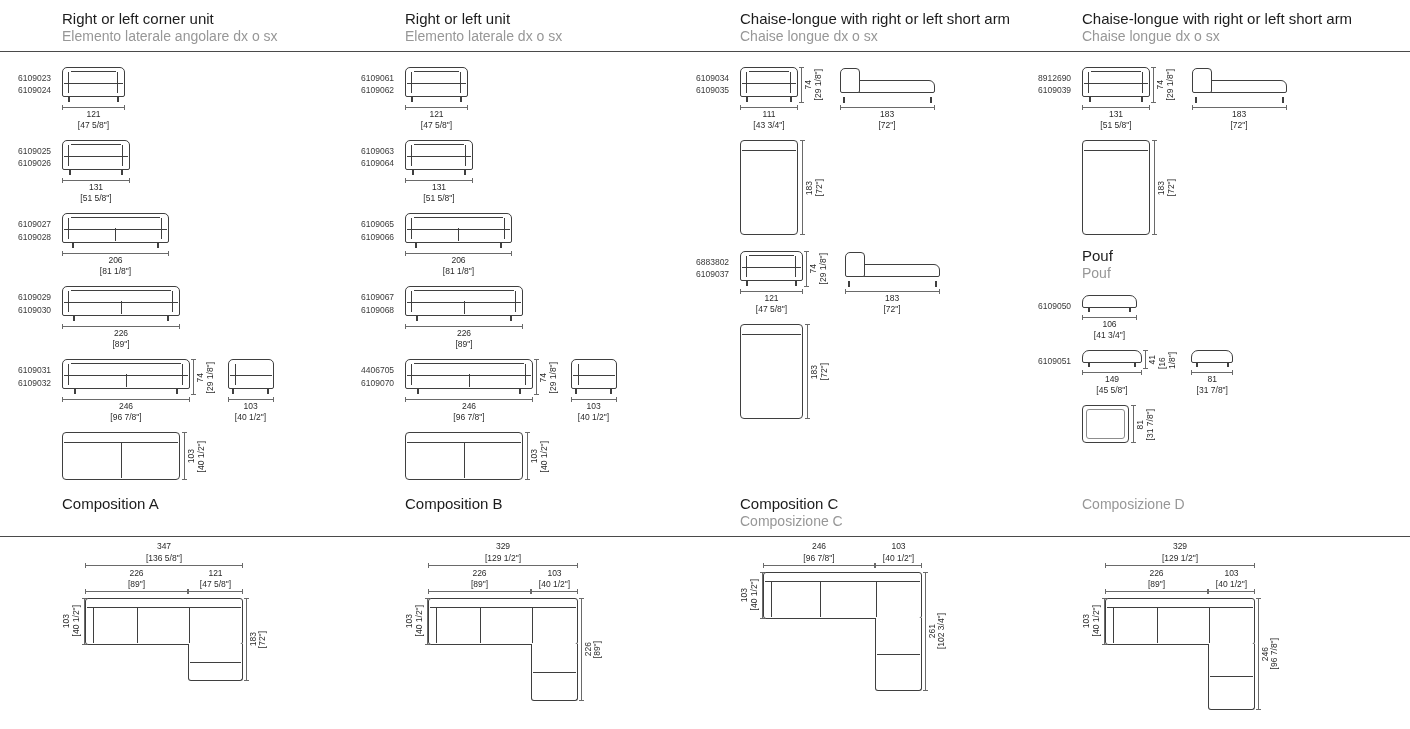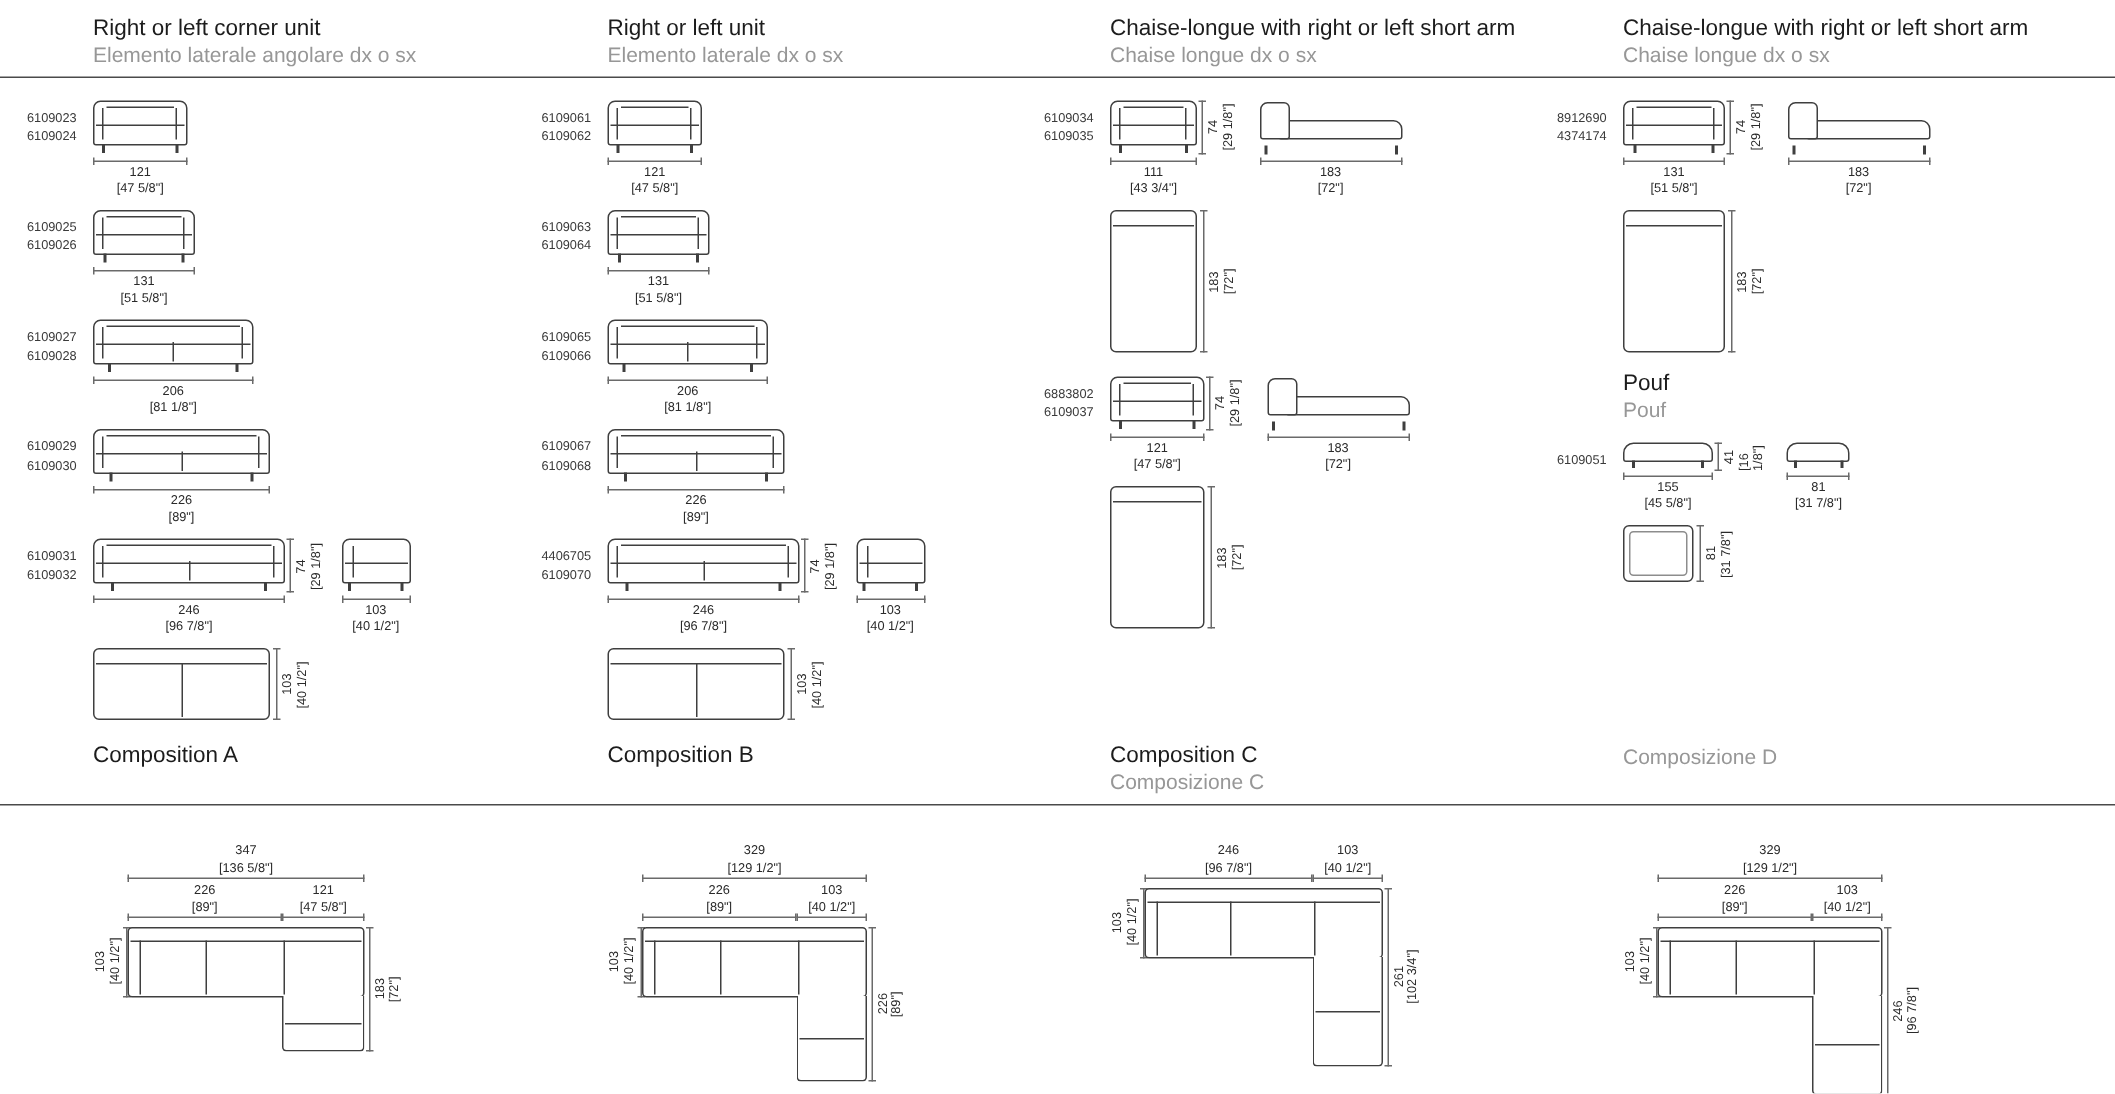--- a/index.html
+++ b/index.html
@@ -372,21 +372,21 @@
           <span>[72"]</span>
         </div>
       </div>
     </div>
 
     <div>
 
       <div class="item">
         <div class="sku">
           <div>8912690</div>
-          <div>4374174</div>
+          <div>6109039</div>
         </div>
         <div class="stack">
           <div class="sf legs" style="width:68px"></div>
           <div class="dimh" style="width:68px">
             <i class="dl"></i>
             <span>131</span>
             <span>[51 5/8"]</span>
           </div>
         </div>
         <div class="dimv" style="height:36px;margin-left:3px">
@@ -414,30 +414,43 @@
           <span>183</span>
           <span>[72"]</span>
         </div>
       </div>
 
       <div class="sect-head">
         <div class="h-title">Pouf</div>
         <div class="h-sub">Pouf</div>
       </div>
 
+      <div class="item">
+        <div class="sku">
+          <div>6109050</div>
+        </div>
+        <div class="stack">
+          <div class="pf legs" style="width:55px"></div>
+          <div class="dimh" style="width:55px">
+            <i class="dl"></i>
+            <span>106</span>
+            <span>[41 3/4"]</span>
+          </div>
+        </div>
+      </div>
 
       <div class="item">
         <div class="sku">
           <div>6109051</div>
         </div>
         <div class="stack">
           <div class="pf legs" style="width:60px"></div>
           <div class="dimh" style="width:60px">
             <i class="dl"></i>
-            <span>155</span>
+            <span>149</span>
             <span>[45 5/8"]</span>
           </div>
         </div>
         <div class="dimv" style="height:19px;margin-left:3px">
           <i class="vl"></i>
           <span>41</span>
           <span>[16 1/8"]</span>
         </div>
         <div class="stack" style="margin-left:14px">
           <div class="pf legs" style="width:42px"></div>
@@ -469,21 +482,21 @@
     </div>
     <div class="hcell">
       <div class="h-title">Composition C</div>
       <div class="h-sub">Composizione C</div>
     </div>
     <div class="hcell">
       <div class="h-sub">Composizione D</div>
     </div>
   </section>
 
-  <section class="grid" style="padding-top:24px">
+  <section class="grid" style="padding-top:4px">
 
     <div class="comp">
       <div class="dims-top">
         <div class="dimh below" style="width:158px">
           <span>347</span>
           <span>[136 5/8"]</span>
           <i class="dl"></i>
         </div>
         <div class="segrow">
           <div class="dimh below" style="width:103px">

